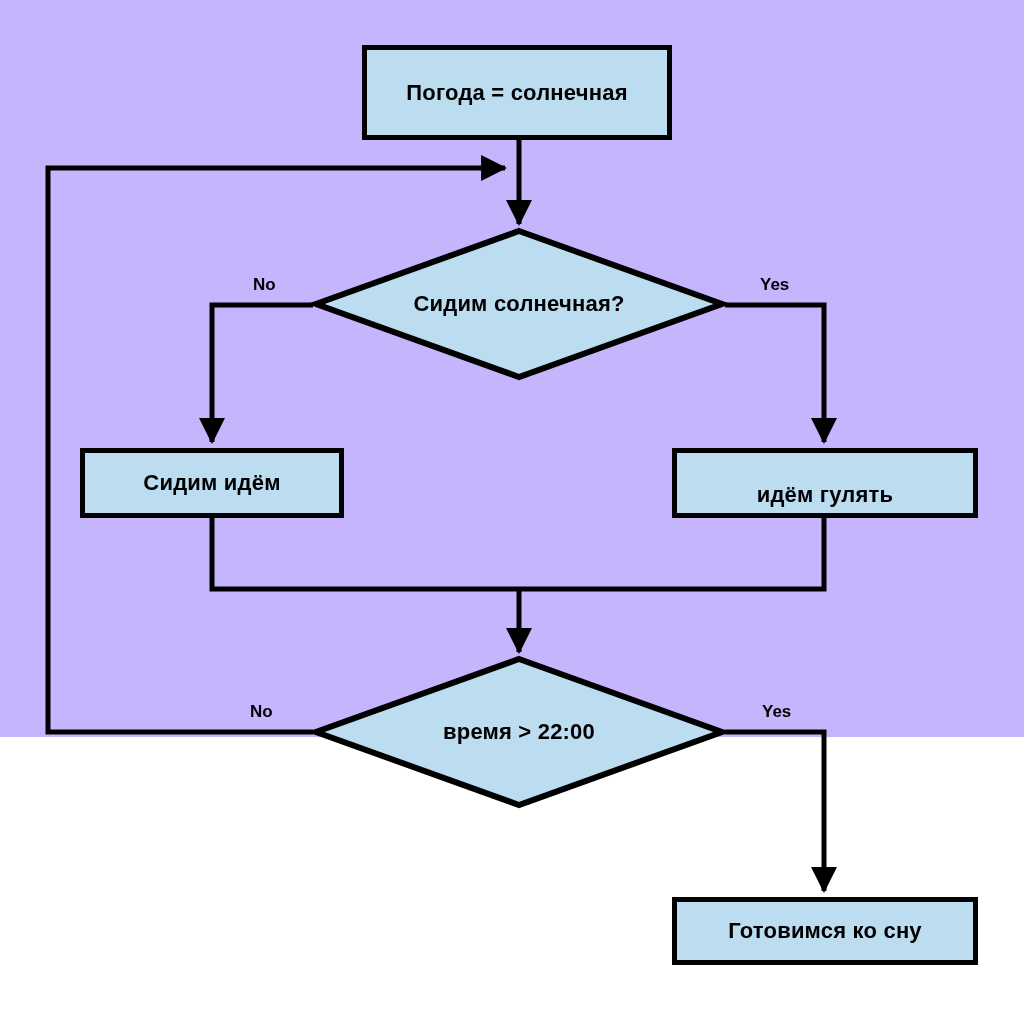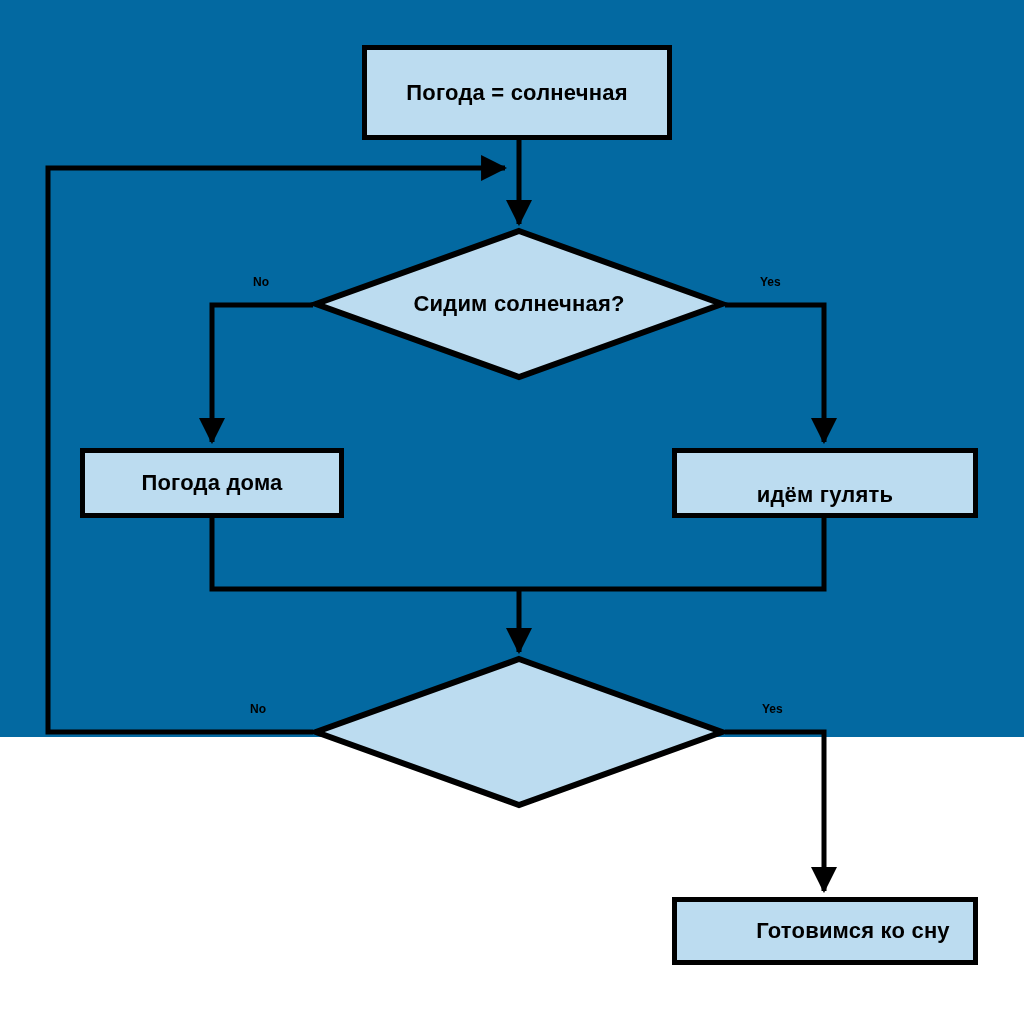--- a/index.html
+++ b/index.html
@@ -11,21 +11,21 @@
   body {
     width: 1024px;
     height: 1013px;
     font-family: "Liberation Sans", sans-serif;
     overflow: hidden;
   }
   #flow-root {
     position: relative;
     width: 1024px;
     height: 737px;
-    background: #0369a1;
+    background: #c4b5fd;
   }
   #flow-svg {
     position: absolute;
     left: 0;
     top: 0;
     width: 1024px;
     height: 1013px;
   }
   .node-label {
     position: absolute;
@@ -38,21 +38,21 @@
     font-size: 22px;
     color: #000000;
     letter-spacing: 0.2px;
     pointer-events: none;
     white-space: nowrap;
   }
   .edge-label {
     position: absolute;
     font-family: "Liberation Sans", sans-serif;
     font-weight: bold;
-    font-size: 12px;
+    font-size: 17px;
     color: #000000;
     white-space: nowrap;
   }
   .hit {
     position: absolute;
     background: transparent;
   }
 </style>
 </head>
 <body>
@@ -90,26 +90,27 @@
 
     <polygon points="519,659 722,732 519,805 316,732" fill="#bcdcf0" stroke="#000000" stroke-width="6" stroke-linejoin="miter"></polygon>
 
     <rect x="674.5" y="899.5" width="301" height="63" fill="#bcdcf0" stroke="#000000" stroke-width="5"></rect>
   </svg>
 
   <div class="node-label" style="left:362px; top:45px; width:310px; height:95px;">Погода = солнечная</div>
 
   <div class="node-label" style="left:313px; top:230px; width:412px; height:148px;">Сидим солнечная?</div>
 
-  <div class="node-label" style="left:80px; top:448px; width:264px; height:70px;">Погода дома</div>
+  <div class="node-label" style="left:80px; top:448px; width:264px; height:70px;">Сидим идём</div>
 
   <div class="node-label" style="left:672px; top:460px; width:306px; height:70px;">идём гулять</div>
 
+  <div class="node-label" style="left:313px; top:658px; width:412px; height:148px;">время &gt; 22:00</div>
 
-  <div class="node-label" style="left:672px; top:897px; width:306px; height:68px;padding-left:28px;">Готовимся ко сну</div>
+  <div class="node-label" style="left:672px; top:897px; width:306px; height:68px;">Готовимся ко сну</div>
 
   <div class="edge-label" style="left:253px; top:275px;">No</div>
 
   <div class="edge-label" style="left:760px; top:275px;">Yes</div>
 
   <div class="edge-label" style="left:250px; top:702px;">No</div>
 
   <div class="edge-label" style="left:762px; top:702px;">Yes</div>
 
   <div class="hit" style="left:362px; top:45px; width:310px; height:95px;"></div>

